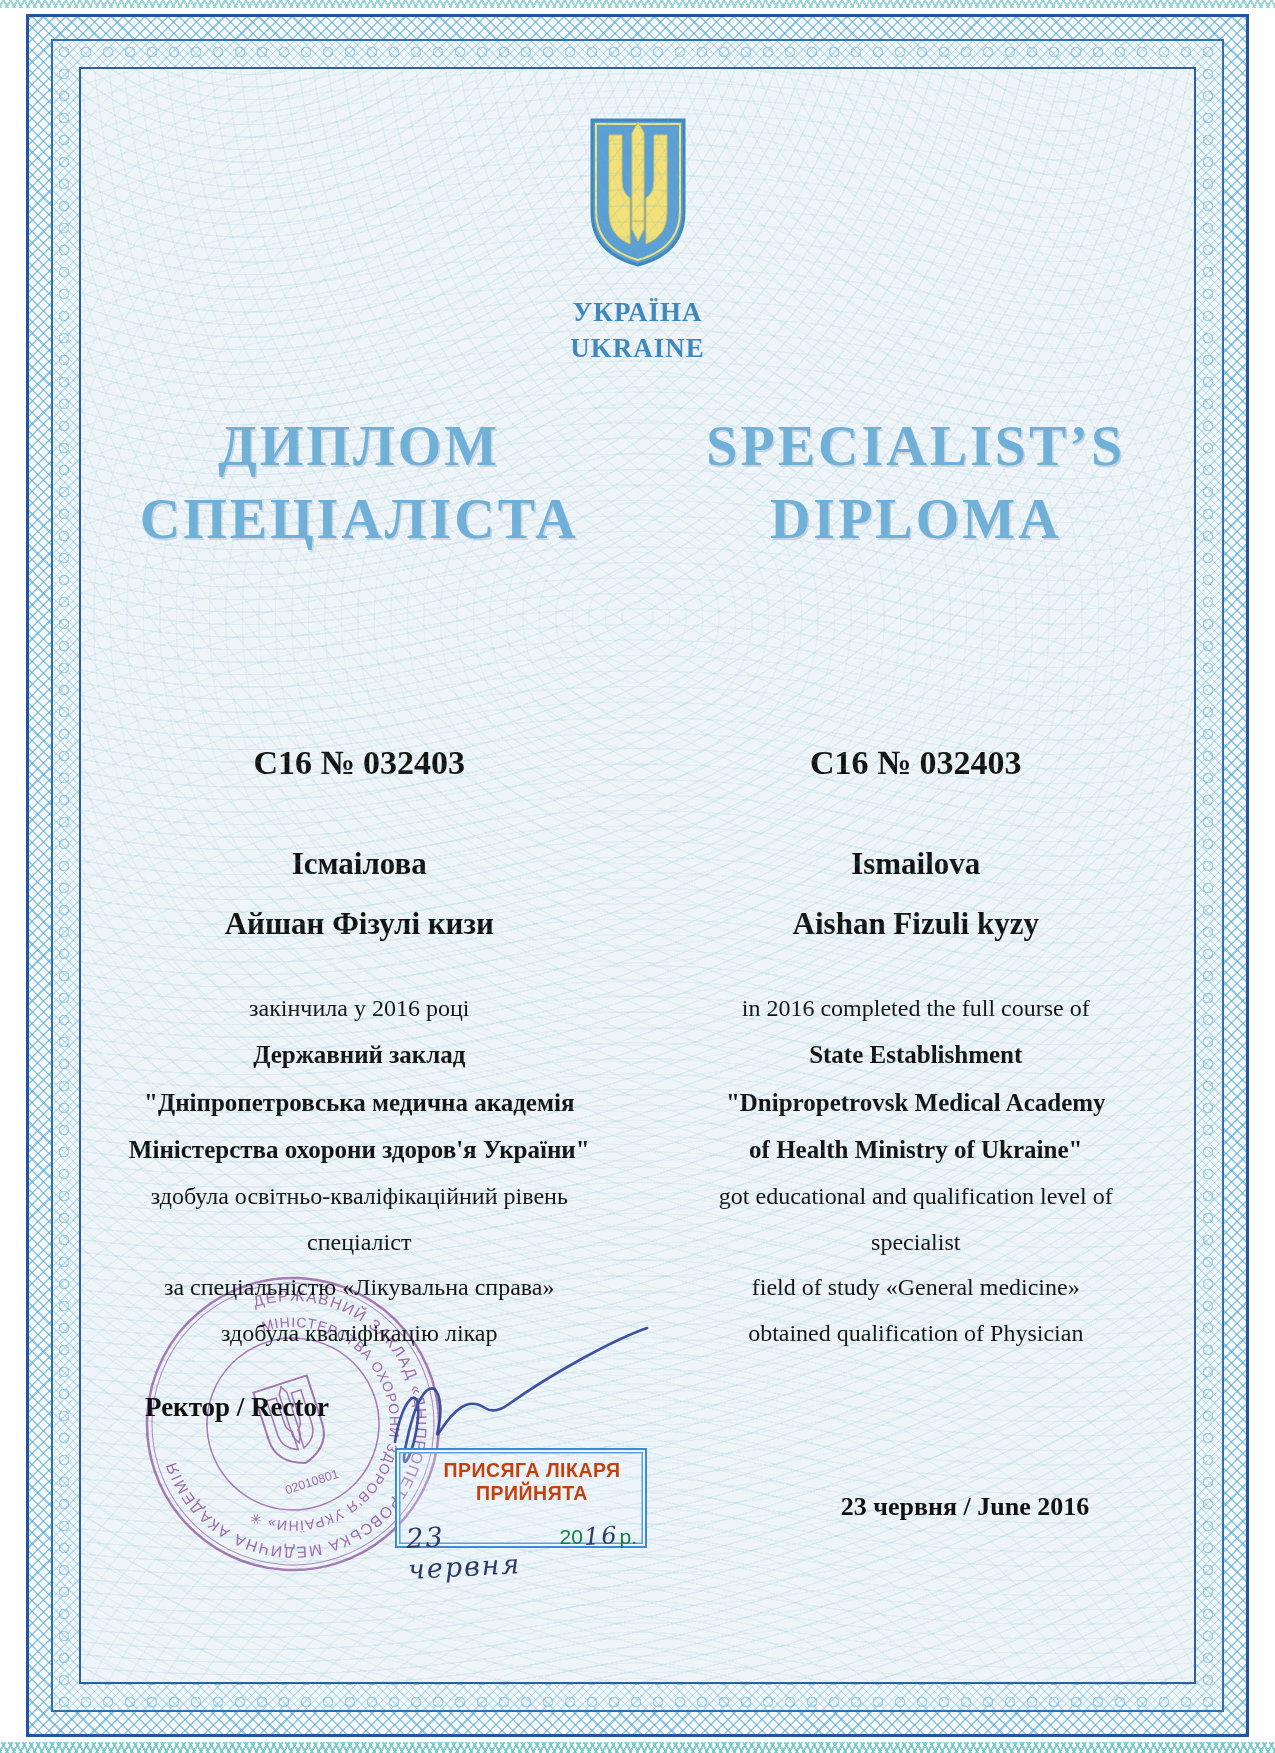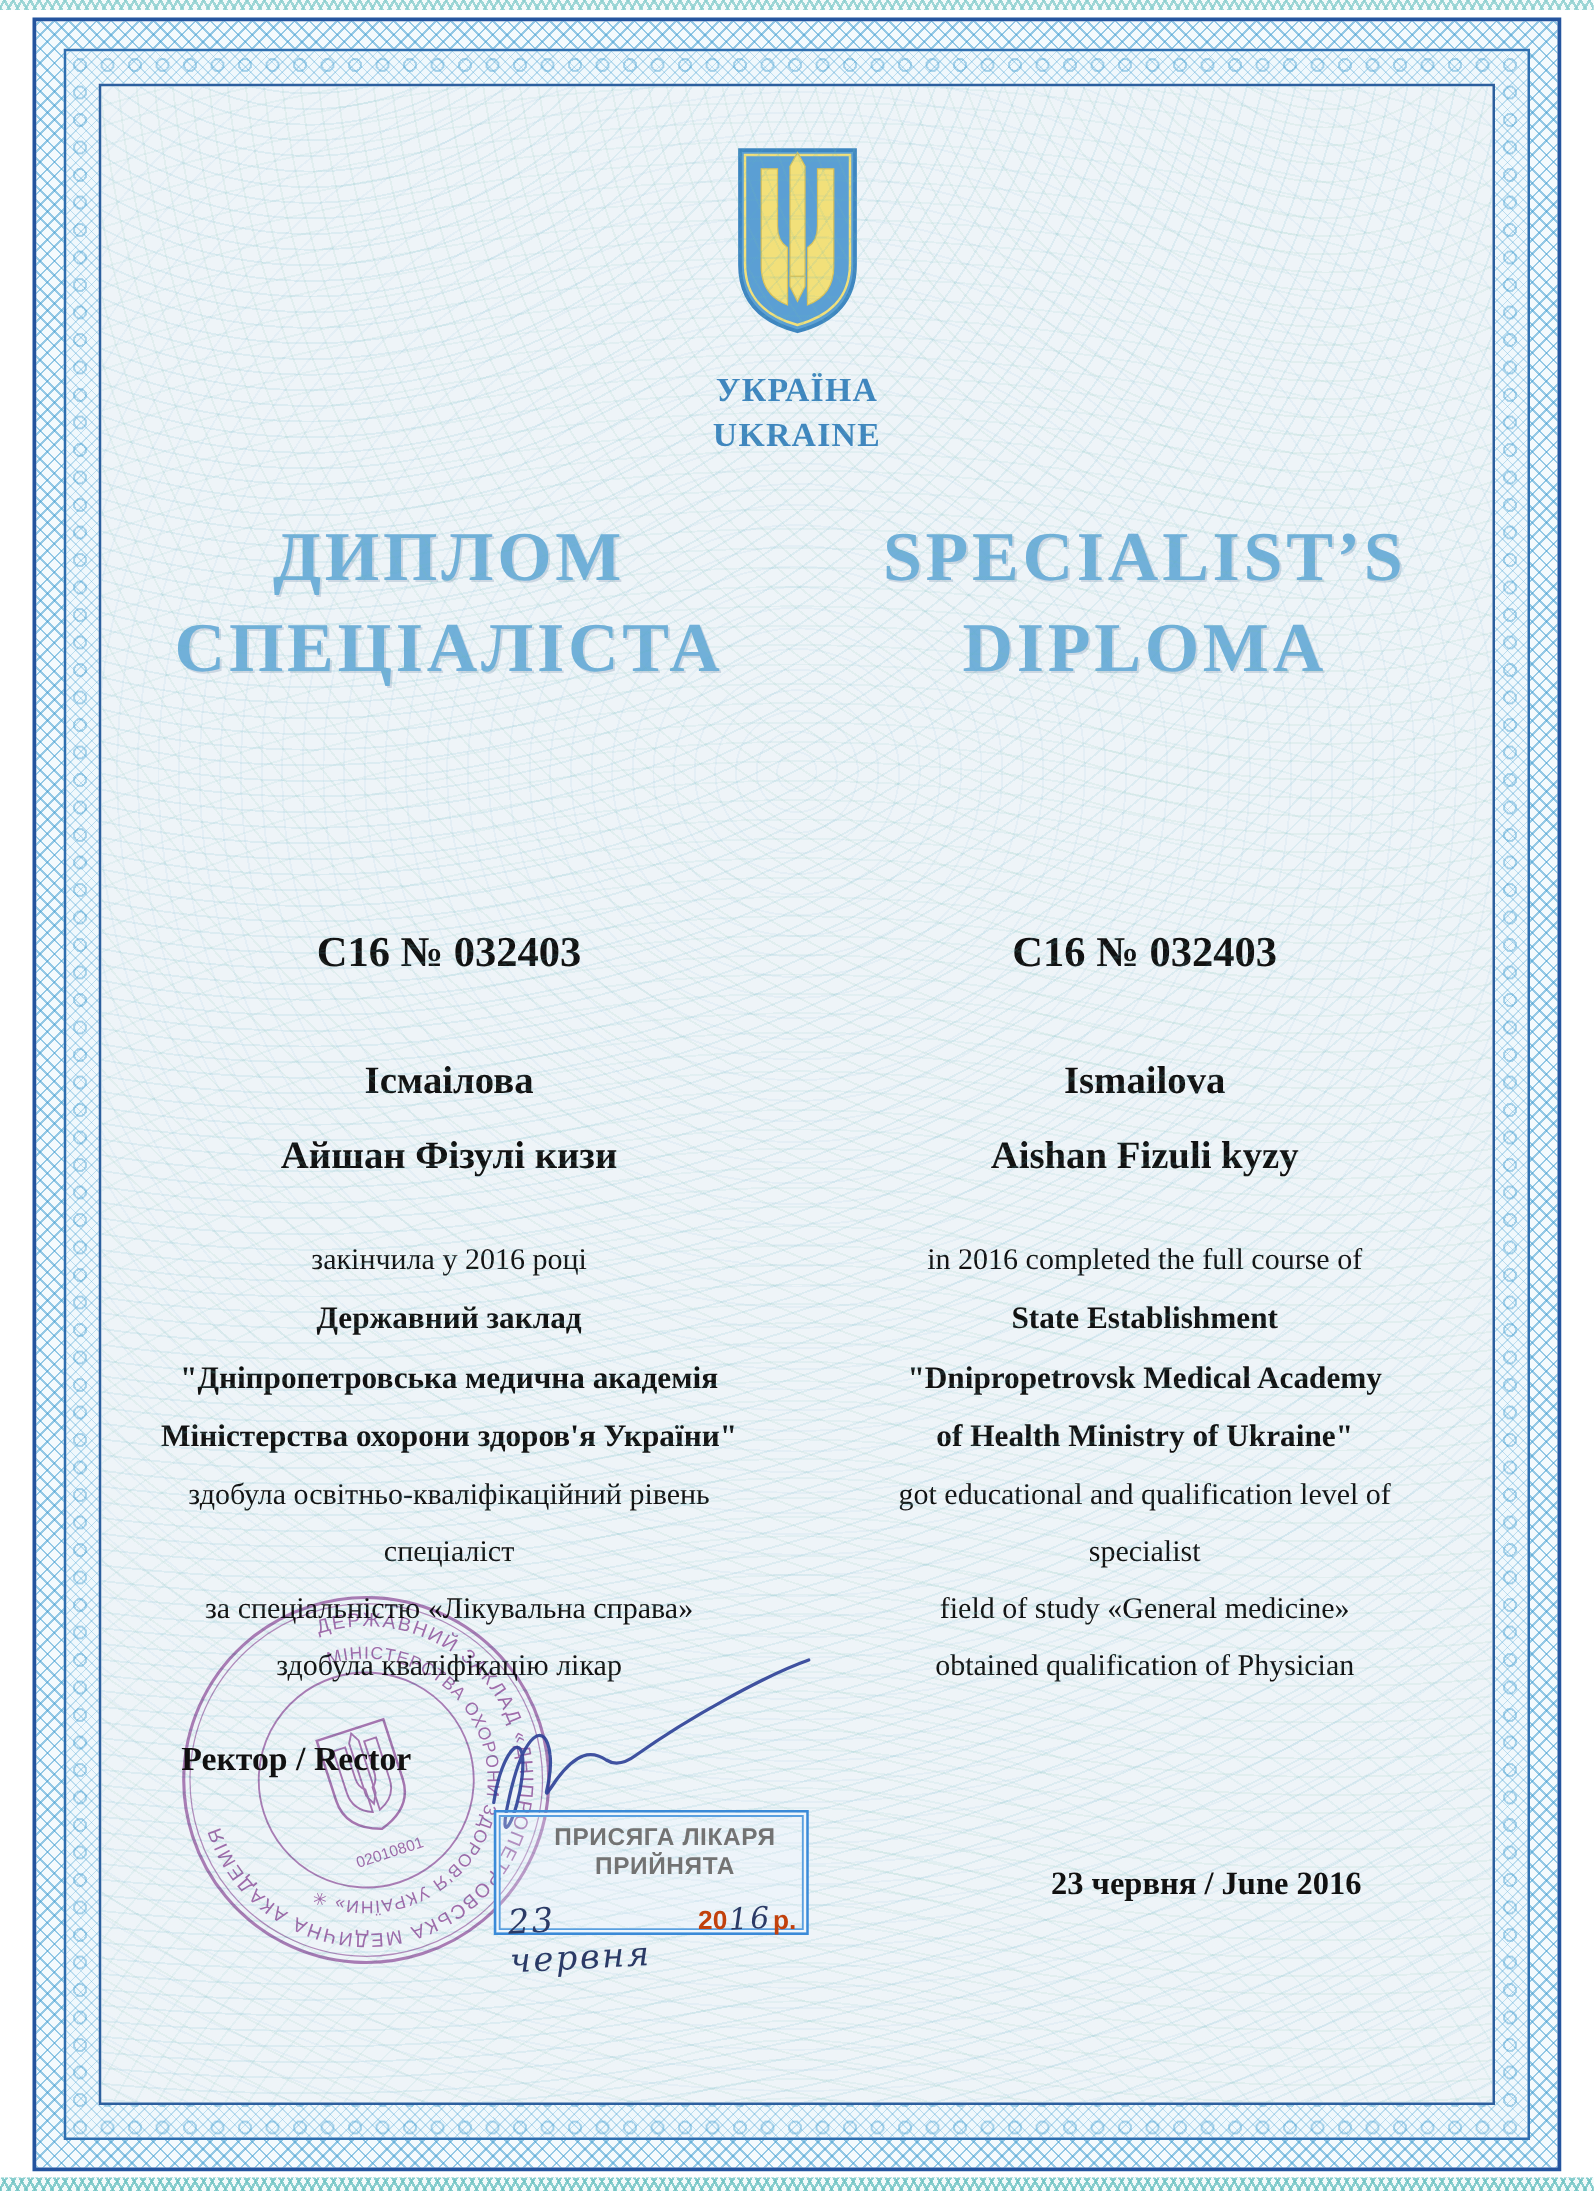--- a/index.html
+++ b/index.html
@@ -67,26 +67,26 @@
   .issue-date{position:absolute;left:684px;top:86px;width:400px;text-align:center;
     font-size:26px;font-weight:bold;margin-top:40px;}
 
   .seal{position:absolute;left:62px;top:-92px;mix-blend-mode:multiply;opacity:.92;}
   .signature{position:absolute;left:300px;top:-44px;}
 
   .oath-stamp{position:absolute;left:314px;top:82px;width:252px;height:100px;
     border:2px solid #3a8ad8;box-shadow:inset 0 0 0 2px rgba(255,255,255,.9), inset 0 0 0 3.5px #5aa0e0;
     box-sizing:border-box;background:rgba(235,245,255,.25);}
   .oath-title{margin-top:9px;text-align:center;font-family:"Liberation Sans","DejaVu Sans",sans-serif;
-    font-weight:bold;font-size:19.5px;color:#737373;letter-spacing:.5px;padding-left:22px;}
+    font-weight:bold;font-size:19.5px;color:#c2410c;letter-spacing:.5px;padding-left:22px;}
   .oath-date{margin:14px 8px 0 10px;display:flex;align-items:baseline;}
   .hand{font-family:"DejaVu Serif",serif;font-style:italic;color:#2b3a66;
     transform:rotate(-3deg);letter-spacing:2px;}
   .oath-dm{font-size:27px;flex:1;text-align:left;}
-  .oath-print{font-family:"Liberation Sans",sans-serif;color:#c2410c;font-size:21px;font-weight:bold;}
+  .oath-print{font-family:"Liberation Sans",sans-serif;color:#15803d;font-size:21px;font-weight:normal;}
   .oath-ys{font-size:24px;margin:0 1px;}
 
   .footer{position:absolute;left:0;right:0;bottom:22px;font-weight:bold;line-height:1.55;}
   .footer .uk{font-size:19.5px;color:#2e86c8;}
   .footer .en{font-size:19px;color:#2e79c0;}
 </style>
 </head>
 <body>
 
 <div class="edge-strip top"></div>

